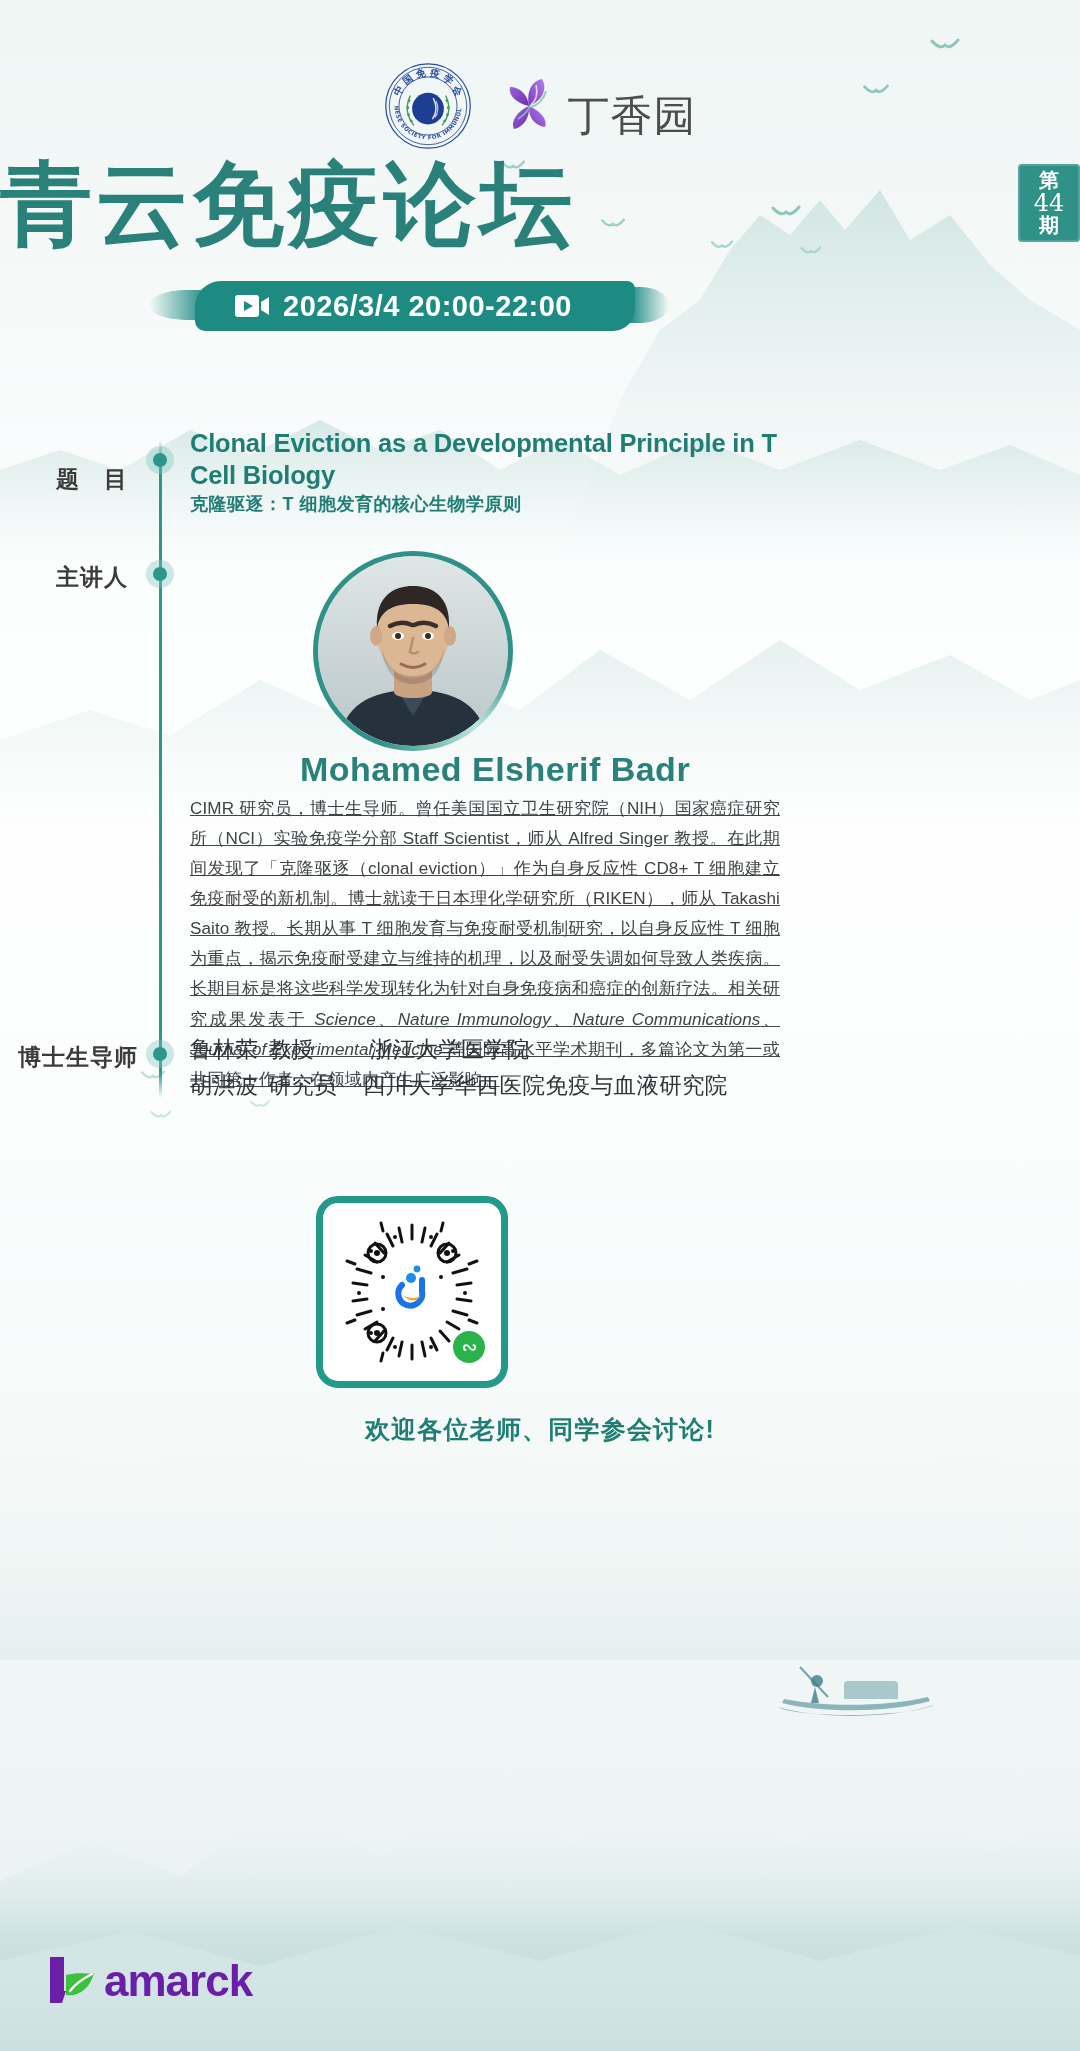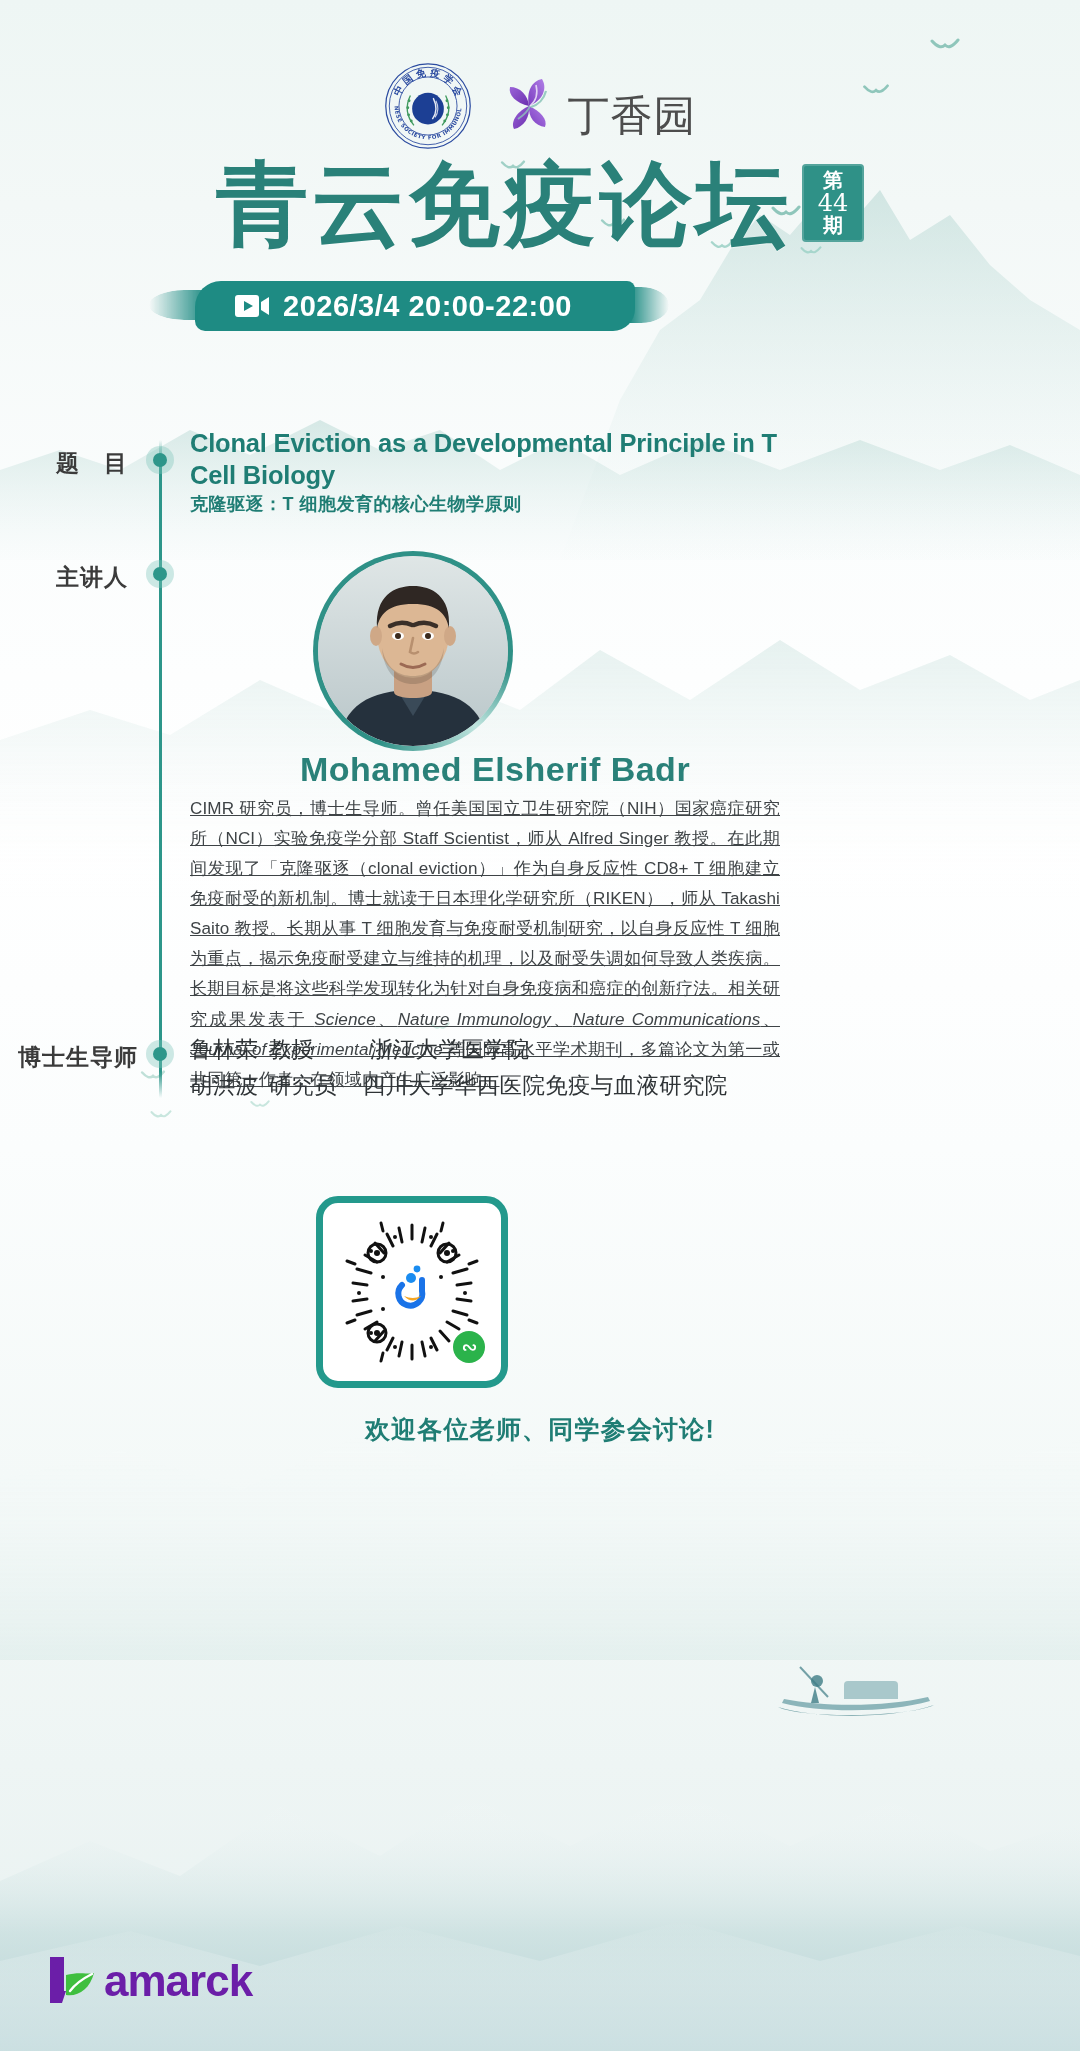--- a/index.html
+++ b/index.html
@@ -37,21 +37,21 @@
   .dxy-logo{ display:flex; align-items:flex-end; gap:8px; }
   .dxy-text{
     font-family:"Liberation Sans","DejaVu Sans",sans-serif;
     font-size:42px; font-weight:400; color:#4d4d4d; letter-spacing:1px;
     line-height:1;
   }
 
   
   .title-wrap{
     position:absolute; top:158px; left:0; right:0;
-    display:flex; justify-content:center; align-items:flex-start;
+    display:flex; justify-content:space-between; align-items:flex-start;
     z-index:6;
   }
   .main-title{
     font-family:"DejaVu Serif","Liberation Serif",serif;
     font-size:92px; font-weight:700; color:#2a8179;
     letter-spacing:4px; line-height:1.0;
     text-shadow:0 1px 0 rgba(255,255,255,.4);
   }
   .issue-badge{
     margin-left:10px; margin-top:6px;
@@ -384,21 +384,21 @@
           <path d="M26,8 L34,3 L34,21 L26,16 Z" fill="#ffffff"></path>
           <path d="M9,7 L18,12 L9,17 Z" fill="#1e8b83"></path>
         </svg>
       </span>
       <span class="date-text">2026/3/4  20:00-22:00</span>
     </div>
   </div>
 
   <div class="timeline"></div>
 
-  <div class="row-label" style="top:448px">题　目</div>
+  <div class="row-label" style="top:464px">题　目</div>
   <div class="dot" style="top:446px">
       <i></i>
     </div>
   <div class="topic-row">
     <div class="topic-en">Clonal Eviction as a Developmental Principle in T Cell Biology</div>
     <div class="topic-cn">克隆驱逐：T 细胞发育的核心生物学原则</div>
   </div>
 
   <div class="row-label" style="top:562px">主讲人</div>
   <div class="dot" style="top:560px">

